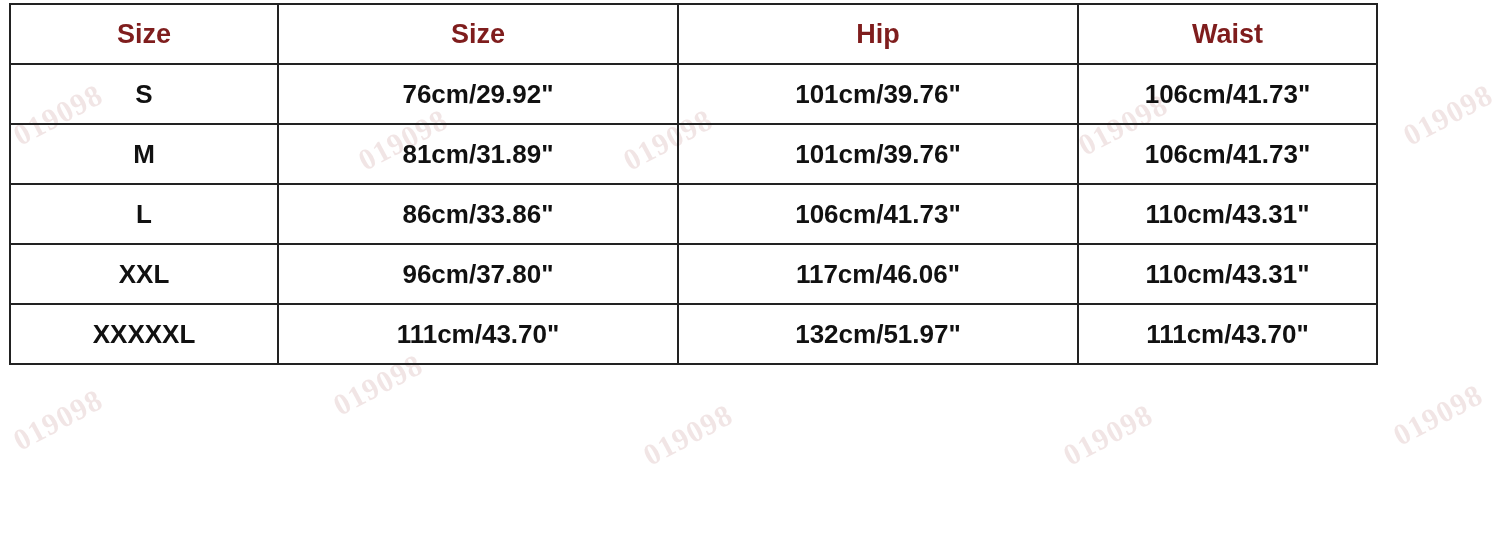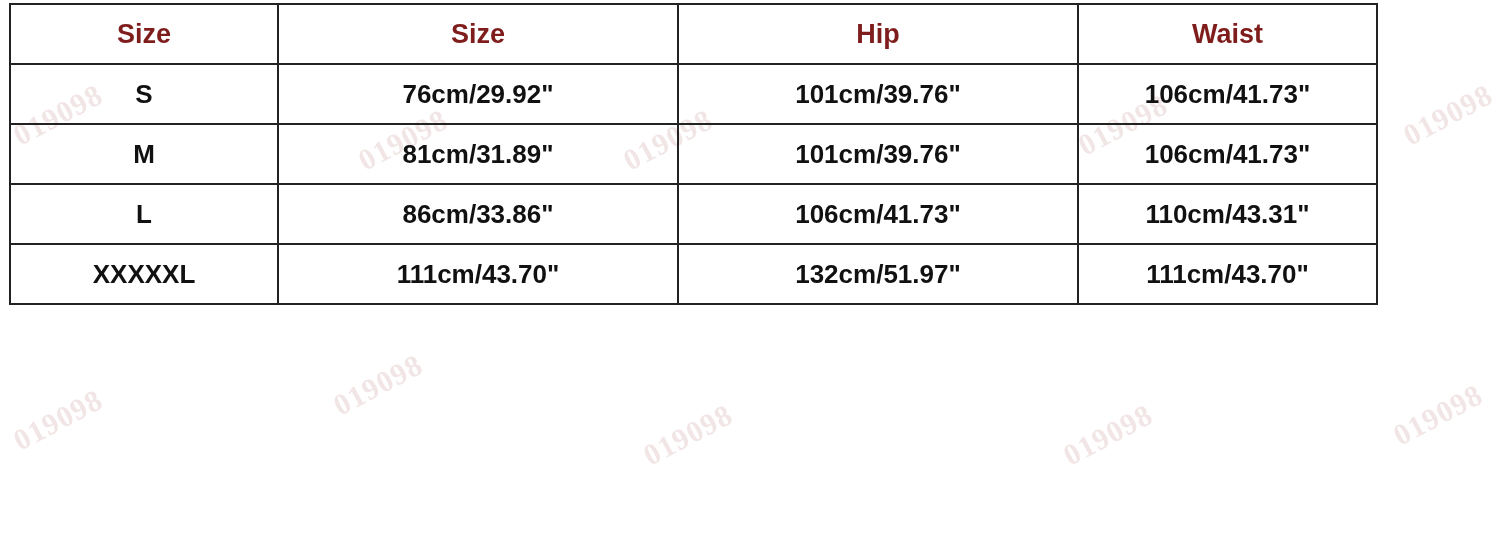--- a/index.html
+++ b/index.html
@@ -123,20 +123,26 @@
         <td>101cm/39.76"</td>
         <td>106cm/41.73"</td>
       </tr>
       <tr>
         <td class="size-cell">L</td>
         <td>86cm/33.86"</td>
         <td>106cm/41.73"</td>
         <td>110cm/43.31"</td>
       </tr>
       <tr>
+        <td class="size-cell">XXL</td>
+        <td>96cm/37.80"</td>
+        <td>117cm/46.06"</td>
+        <td>110cm/43.31"</td>
+      </tr>
+      <tr>
         <td class="size-cell">XXXXXL</td>
         <td>111cm/43.70"</td>
         <td>132cm/51.97"</td>
         <td>111cm/43.70"</td>
       </tr>
     </tbody>
   </table>
 
 </div>
 

